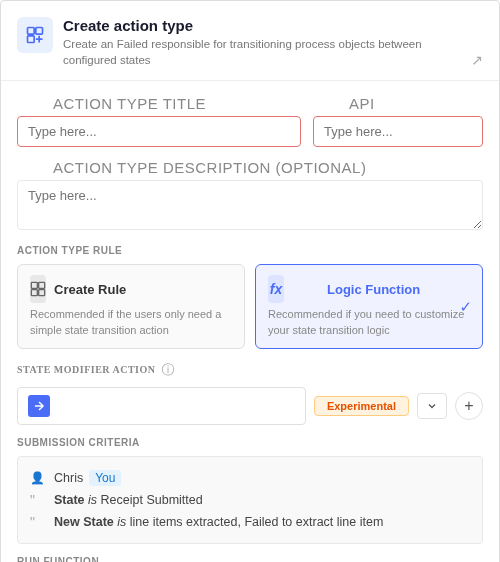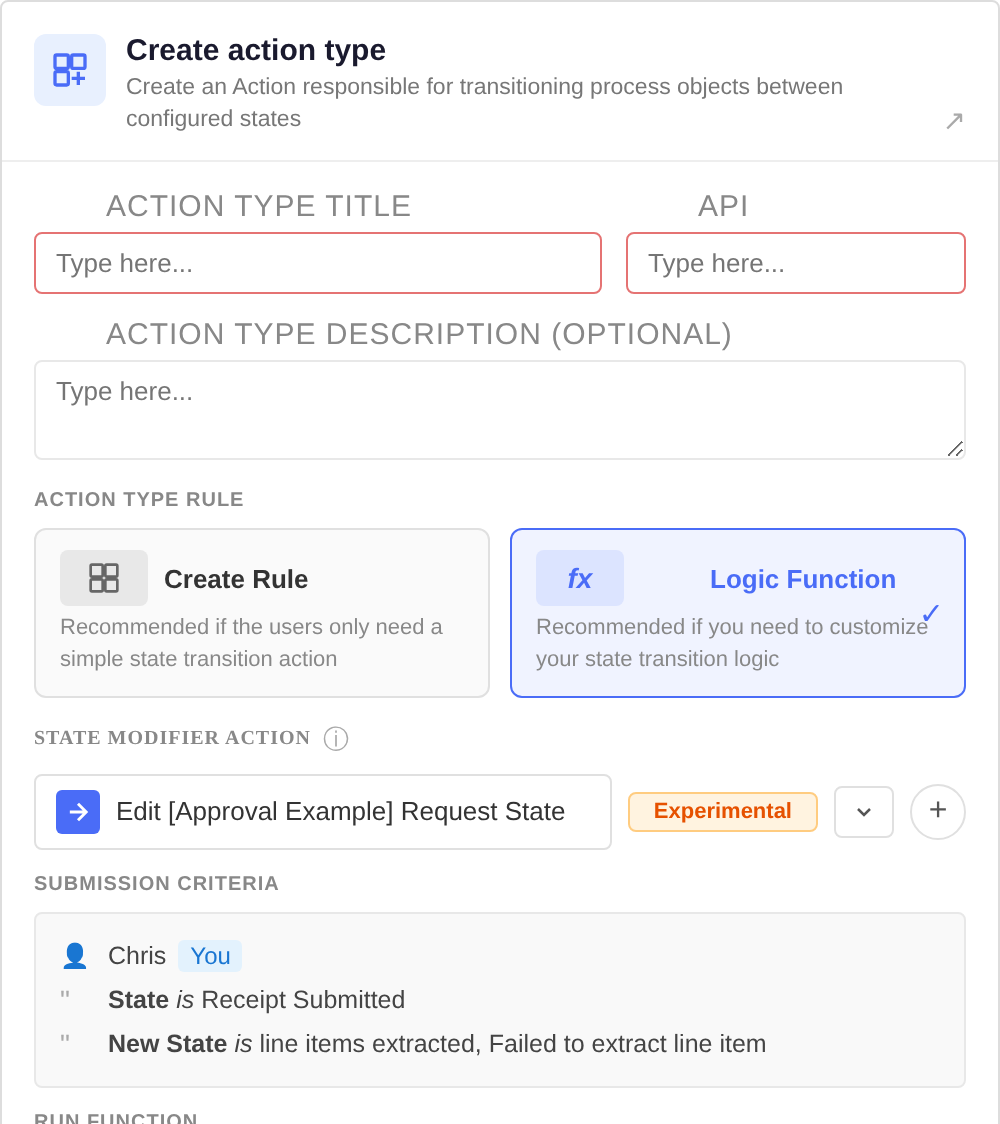--- a/index.html
+++ b/index.html
@@ -130,21 +130,21 @@
       border-color: #4a6cf7;
       background: #f0f3ff;
     }
     .rule-card-header {
       display: flex;
       align-items: center;
       gap: 8px;
       margin-bottom: 4px;
     }
     .rule-card-icon {
-      width: 44px;
+      width: 16px;
       height: 28px;
       background: #e8e8e8;
       border-radius: 4px;
       display: flex;
       align-items: center;
       justify-content: center;
       font-size: 14px;
       color: #666;
     }
     .rule-card.selected .rule-card-icon {
@@ -310,21 +310,21 @@
       <div class="header-icon">
         <svg viewBox="0 0 24 24" fill="none" stroke="#4a6cf7" stroke-width="2">
           <rect x="3" y="3" width="8" height="8" rx="1"></rect>
           <rect x="13" y="3" width="8" height="8" rx="1"></rect>
           <rect x="3" y="13" width="8" height="8" rx="1"></rect>
           <path d="M17 13v8M13 17h8"></path>
         </svg>
       </div>
       <div>
         <div class="header-title">Create action type</div>
-        <div class="header-subtitle">Create an Action responsible for transitioning process objects between configured states</div>
+        <div class="header-subtitle">Create an Failed responsible for transitioning process objects between configured states</div>
       </div>
     </div>
     <div class="external-icon">↗</div>
   </div>
 
   <div class="content">
 
     <div class="field-row">
       <div class="field-group">
         <div class="field-label">ACTION TYPE TITLE</div>
@@ -378,21 +378,20 @@
         <div class="section-label" style="margin-bottom:0;">STATE MODIFIER ACTION</div>
         <span class="info-icon">ⓘ</span>
       </div>
       <div class="state-modifier-row">
         <div class="state-modifier-selector">
           <div class="state-modifier-icon">
             <svg width="14" height="14" viewBox="0 0 24 24" fill="none" stroke="white" stroke-width="2.5">
               <path d="M5 12h14M12 5l7 7-7 7"></path>
             </svg>
           </div>
-          <div class="state-modifier-text">Edit [Approval Example] Request State</div>
         </div>
         <div class="experimental-badge">Experimental</div>
         <div class="dropdown-btn">
           <svg width="12" height="12" viewBox="0 0 24 24" fill="none" stroke="currentColor" stroke-width="2.5">
             <path d="M6 9l6 6 6-6"></path>
           </svg>
         </div>
         <div class="add-btn">+</div>
       </div>
     </div>

